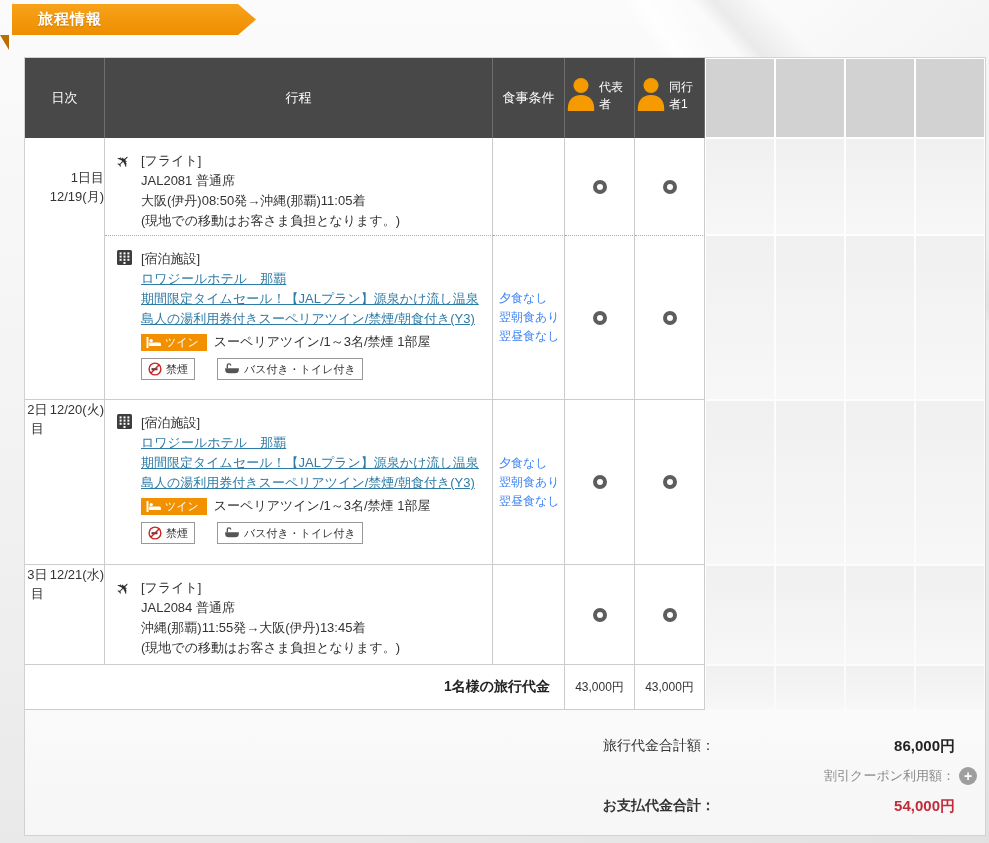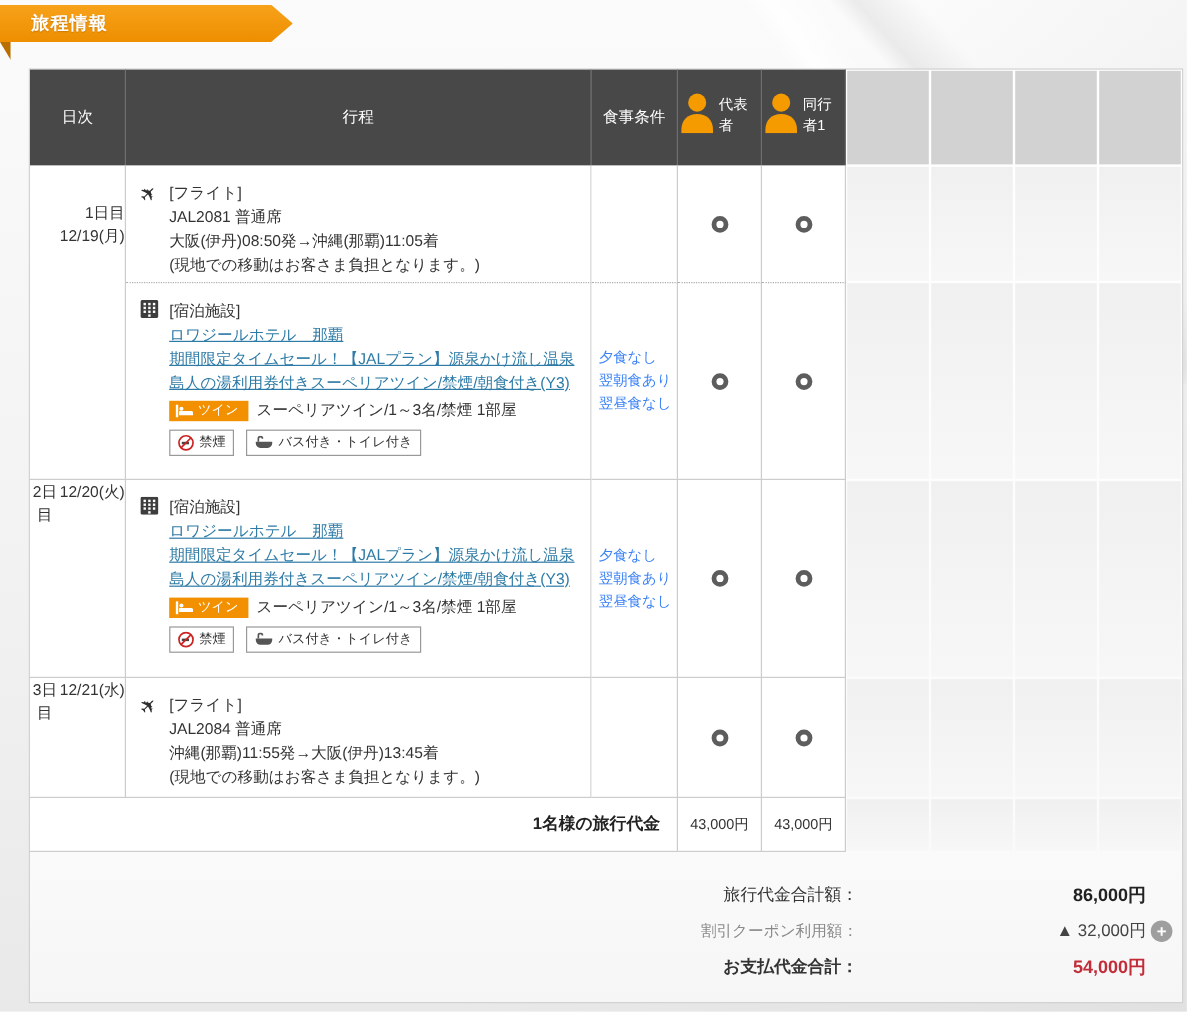--- a/index.html
+++ b/index.html
@@ -16,21 +16,21 @@
   body::before {
     content:""; position:absolute; top:0; right:0; width:460px; height:320px;
     background:
       linear-gradient(55deg, transparent 46%, rgba(255,255,255,.85) 49%, transparent 55%),
       linear-gradient(48deg, transparent 60%, rgba(205,205,205,.35) 63%, transparent 70%);
     pointer-events:none;
   }
 
   
   .ribbon {
-    position:absolute; top:4px; left:0; width:244px; height:31px; z-index:3;
+    position:absolute; top:4px; left:12px; width:244px; height:31px; z-index:3;
     background:linear-gradient(180deg,#f7a21a,#ee8e00);
     clip-path:polygon(0 0, 226px 0, 244px 50%, 226px 100%, 0 100%);
     display:flex; align-items:center;
     padding-left:26px;
     color:#fff; font-size:15px; font-weight:bold; letter-spacing:1px;
     text-shadow:0 1px 1px rgba(140,80,0,.4);
   }
   .ribbon-fold {
     position:absolute; top:35px; left:0; width:9px; height:15px; z-index:2;
     background:#b96e00;
@@ -73,21 +73,21 @@
   .seg-icon { width:24px; flex:none; padding-top:1px; }
   .flight-glyph { display:inline-block; transform:rotate(-45deg); font-size:17px; color:#2e2e2e; }
   .seg-body { flex:1; min-width:0; }
   .hlink { color:#2e7ba6; text-decoration:underline; cursor:pointer; }
   .roomline { display:flex; align-items:center; gap:7px; margin-top:3px; }
   .twin-badge {
     display:inline-flex; align-items:center; gap:4px;
     background:#f39000; color:#fff; font-size:11px;
     padding:3px 8px 3px 5px; line-height:1;
   }
-  .fbadges { display:flex; gap:10px; margin-top:6px; }
+  .fbadges { display:flex; gap:22px; margin-top:6px; }
   .fbadge {
     display:inline-flex; align-items:center; gap:4px;
     border:1px solid #999; background:#fff; color:#333;
     font-size:11px; padding:3px 6px; line-height:1;
   }
 
   .mealcell { font-size:12px; line-height:19px; color:#3b82f6; display:flex; flex-direction:column; justify-content:center; padding-left:6px; }
   .markcell { display:flex; align-items:center; justify-content:center; }
   .ring { width:14px; height:14px; border:4px solid #5d5d5d; border-radius:50%; }
 
@@ -355,21 +355,20 @@
     <div class="ghost gr6 gc9"></div>
   </div>
 
   <div class="totals">
     <div class="trow t-main">
       <div class="tlabel">旅行代金合計額：</div>
       <div class="tval">86,000円</div>
     </div>
     <div class="trow t-coupon">
       <div class="tlabel">割引クーポン利用額：</div>
-      <div class="tval">▲ 32,000円</div>
       <div class="plus">+</div>
     </div>
     <div class="trow t-pay">
       <div class="tlabel">お支払代金合計：</div>
       <div class="tval">54,000円</div>
     </div>
   </div>
 </div>
 
 </body></html>

